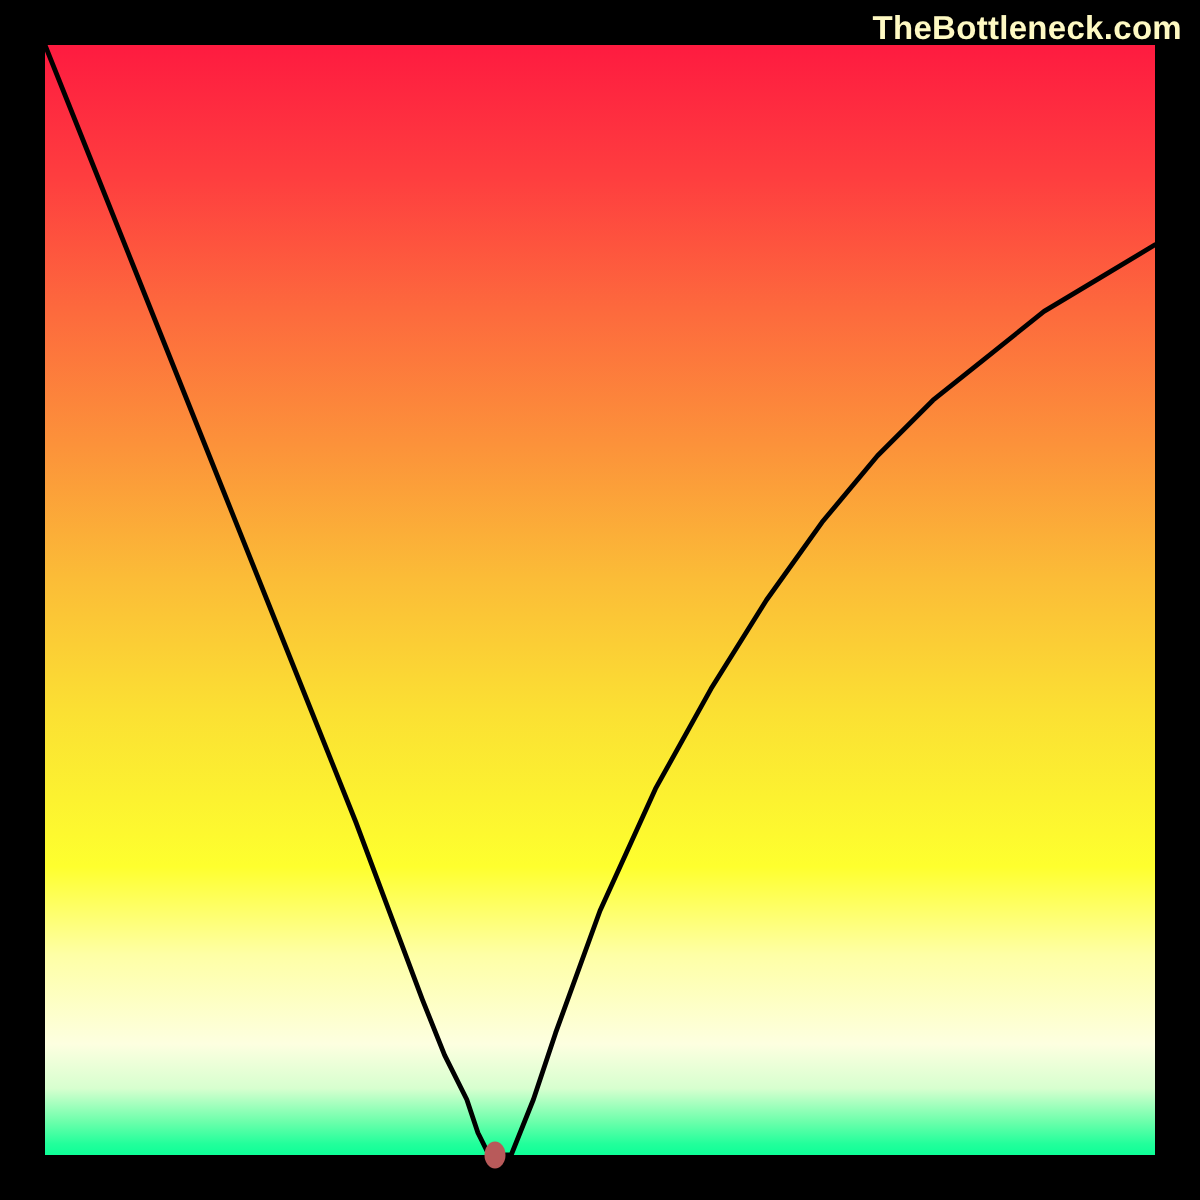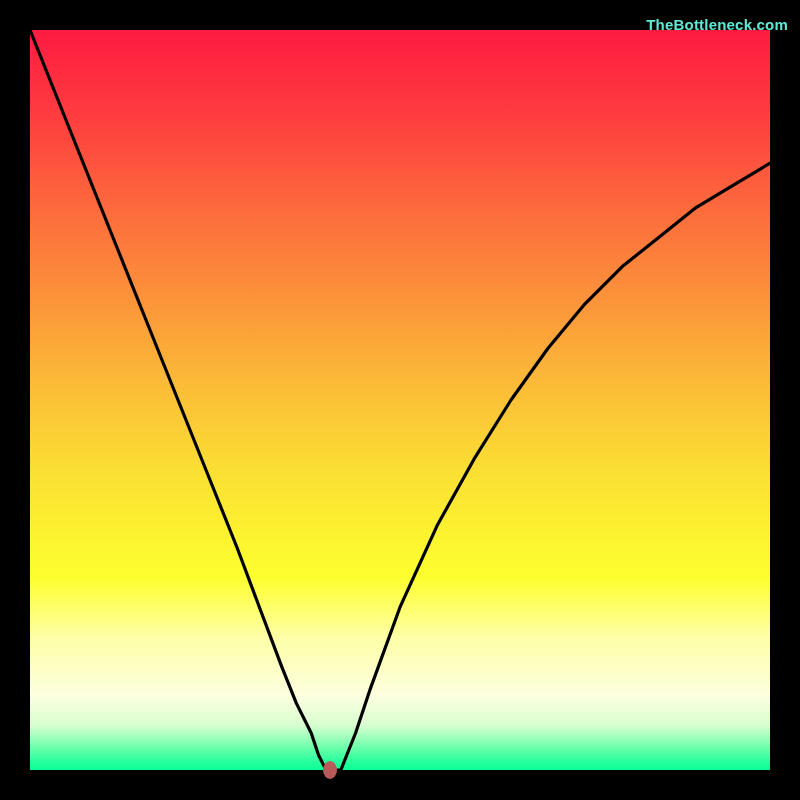--- a/index.html
+++ b/index.html
@@ -12,24 +12,24 @@
     overflow: hidden;
   }
   .frame {
     position: relative;
     width: 800px;
     height: 800px;
     background: #000;
   }
   .watermark {
     position: absolute;
-    top: 16px;
+    top: 6px;
     right: 12px;
-    color: #5eead4;
-    font-size: 15px;
+    color: #fef9c3;
+    font-size: 22px;
     font-weight: 600;
     letter-spacing: 0.2px;
     z-index: 5;
   }
   .plot-area {
     position: absolute;
     left: 30px;
     top: 30px;
     width: 740px;
     height: 740px;

